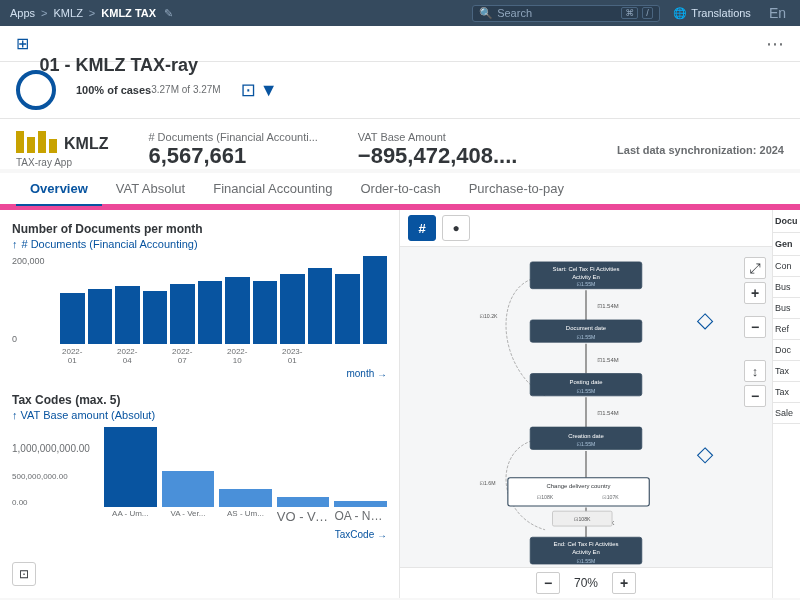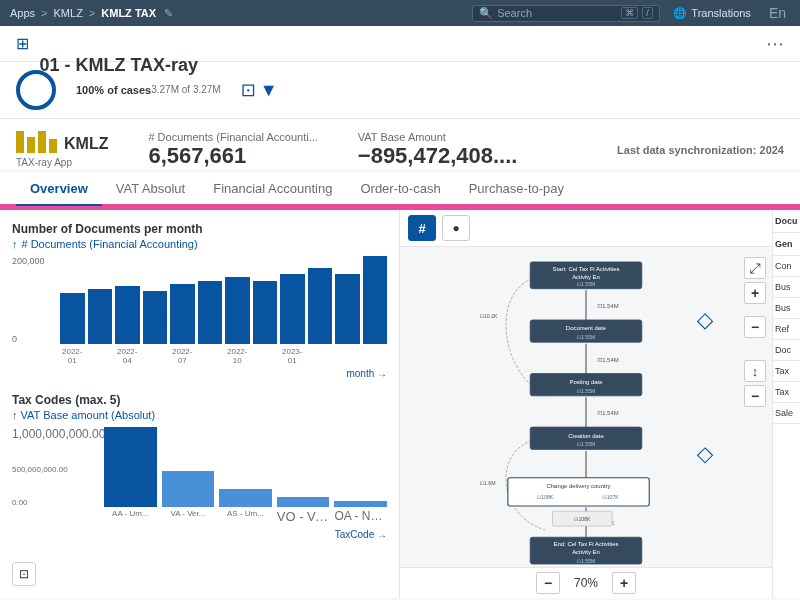--- a/index.html
+++ b/index.html
@@ -193,21 +193,21 @@
       </div>
       <div class="chart-footer">month →</div>
     </div>
 
     <div class="chart-section">
       <div class="chart-title">Tax Codes (max. 5)</div>
       <div style="font-size:11px;color:#0854a0;margin-bottom:6px;">↑ VAT Base amount (Absolut)</div>
       <div style="position:relative;height:100px;">
 
         <div style="position:absolute;left:0;top:0;bottom:20px;display:flex;flex-direction:column;justify-content:space-between;width:90px;">
-          <span style="font-size:12px;color:#6a6d70;">1,000,000,000.00</span>
+          <span style="font-size:10px;color:#6a6d70;margin-top:16px;">1,000,000,000.00</span>
           <span style="font-size:8px;color:#6a6d70;">500,000,000.00</span>
           <span style="font-size:8px;color:#6a6d70;">0.00</span>
         </div>
 
         <div style="position:absolute;left:92px;right:0;bottom:20px;top:0;display:flex;align-items:flex-end;gap:5px;">
           <div style="flex:1;height:100%;background:#0854a0;"></div>
           <div style="flex:1;height:45%;background:#4a90d9;"></div>
           <div style="flex:1;height:22%;background:#4a90d9;"></div>
           <div style="flex:1;height:12%;background:#4a90d9;"></div>
           <div style="flex:1;height:8%;background:#4a90d9;"></div>

